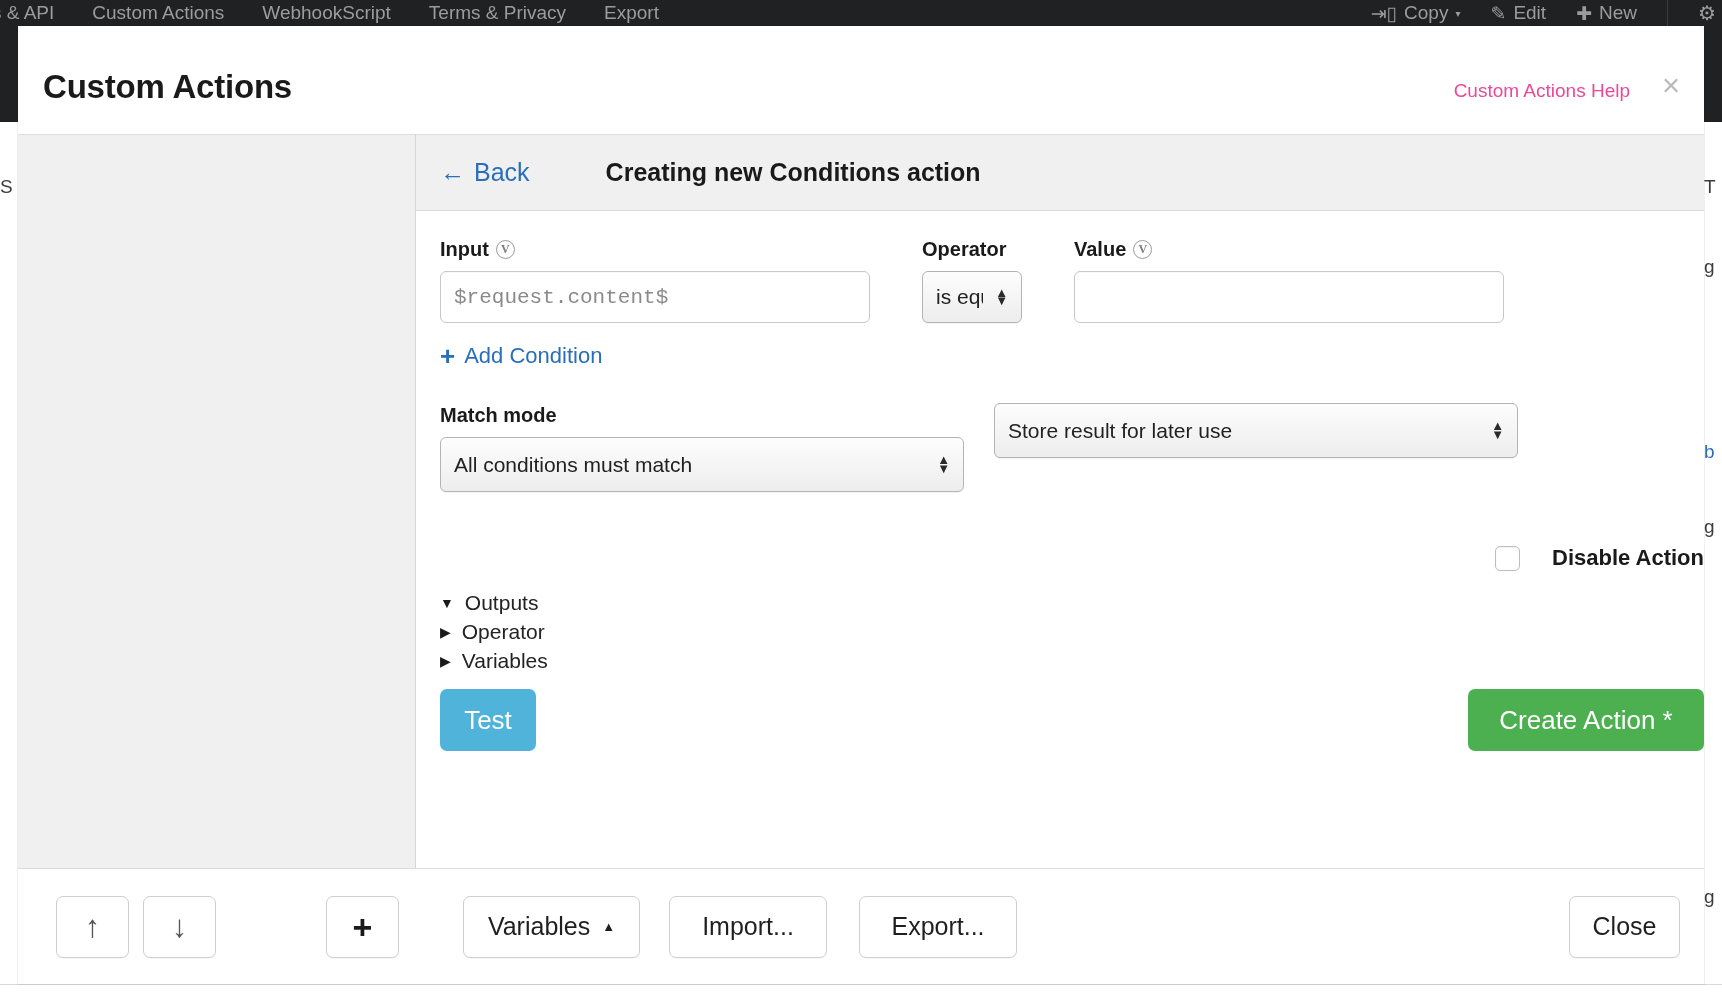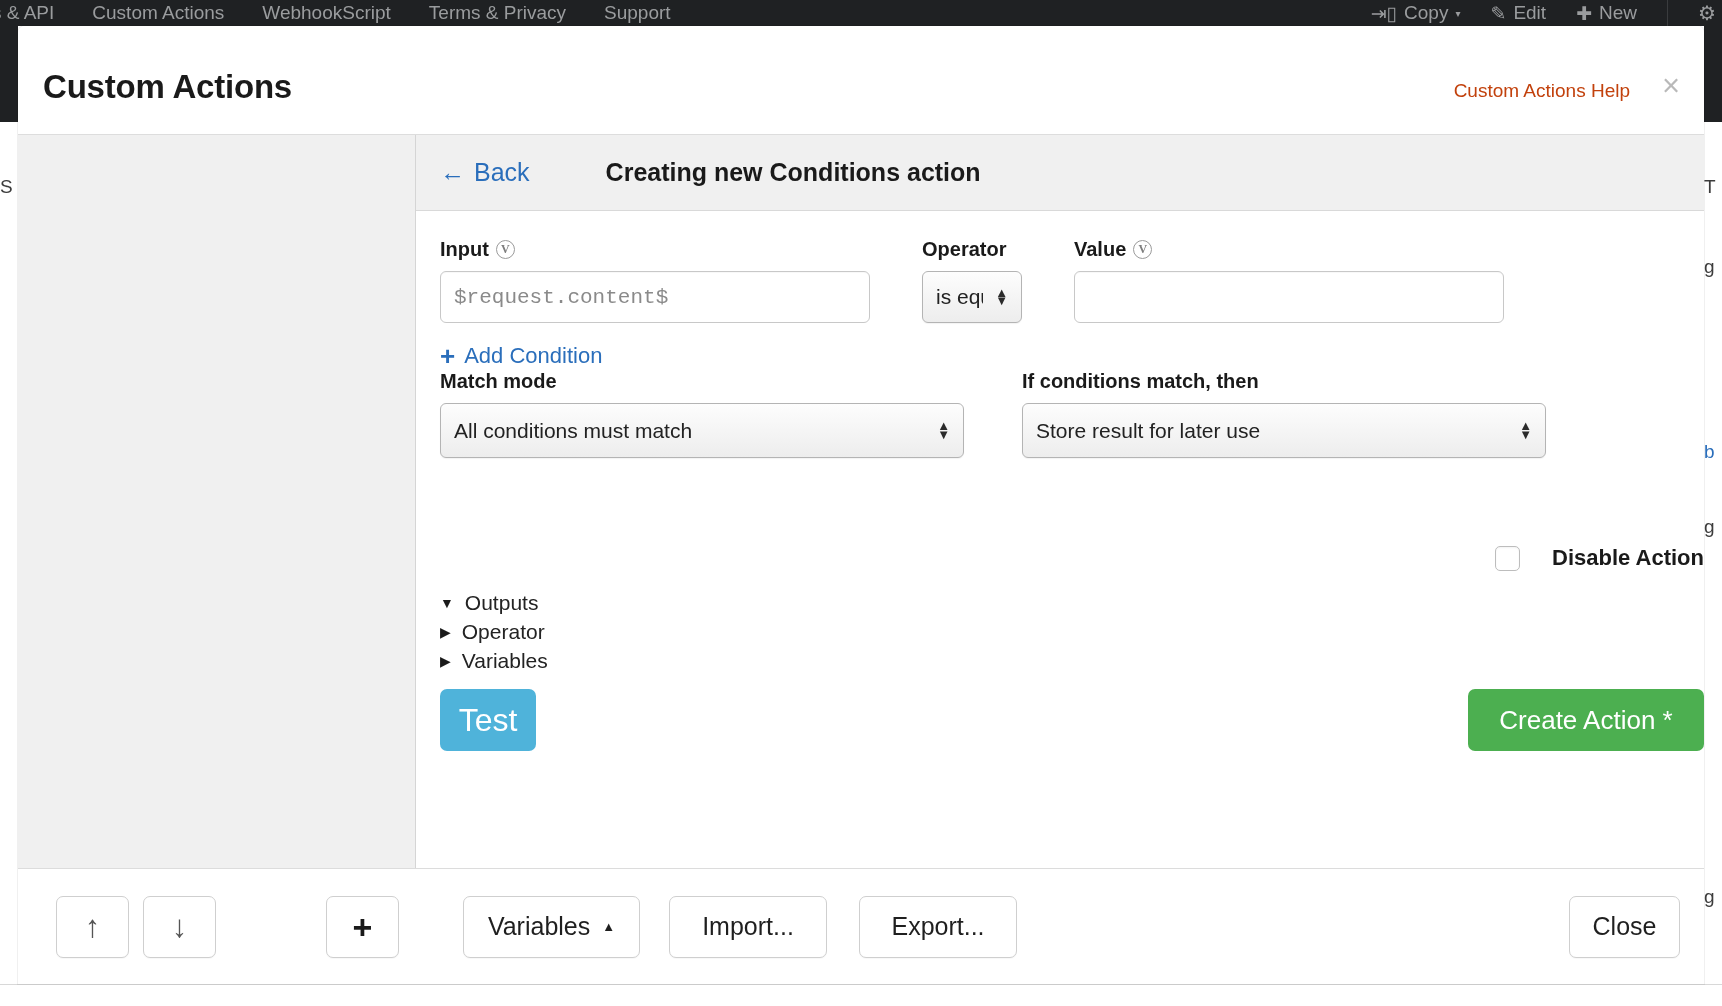--- a/index.html
+++ b/index.html
@@ -78,21 +78,21 @@
     border-bottom: 1px solid #dddddd;
     background: #ffffff;
   }
   #modal-title {
     position: absolute; left: 25px; top: 42px;
     font-size: 33px; font-weight: bold; color: #1a1a1a;
     letter-spacing: -0.2px;
   }
   #help-link {
     position: absolute; right: 74px; top: 54px;
-    font-size: 19px; color: #c2410c; cursor: pointer;
+    font-size: 19px; color: #ec4899; cursor: pointer;
   }
   #close-x {
     position: absolute; right: 24px; top: 44px;
     font-size: 31px; color: #b9b9b9; cursor: pointer;
     line-height: 1; font-weight: 300;
   }
 
   
   #modal-body { flex: 1 1 auto; display: flex; min-height: 0; position: relative; }
   #side-panel {
@@ -164,21 +164,21 @@
   #operator-select { width: 100px; }
   #operator-select .sel-label { font-size: 21px; }
 
   #add-condition {
     margin-top: 20px;
     font-size: 22px; color: #2a6ebb; cursor: pointer;
     display: flex; align-items: center; gap: 9px;
   }
   .plus-glyph { font-weight: bold; font-size: 26px; line-height: 1; }
 
-  .mode-row { display: flex; gap: 58px; }
+  .mode-row { display: flex; margin-top: 34px; gap: 30px; }
   #match-mode-group { width: 524px; }
   #then-group { width: 524px; }
   #match-mode-select, #then-select { width: 100%; height: 55px; }
 
   #disable-row {
     position: absolute; right: 0px; top: 334px;
     display: flex; align-items: center; gap: 32px;
   }
   #disable-checkbox {
     width: 25px; height: 25px; border: 1px solid #bdbdbd; border-radius: 5px;
@@ -194,21 +194,21 @@
   .disclosure-row {
     font-size: 21px; color: #232323; cursor: pointer;
     display: flex; align-items: center; gap: 11px;
   }
   .tri { font-size: 14px; line-height: 1; color: #1a1a1a; }
 
   #test-button {
     position: absolute; left: 24px; top: 478px;
     width: 96px; height: 62px; border-radius: 7px;
     background: #4fb3da; color: #fff;
-    font-size: 32px;
+    font-size: 26px;
     display: flex; align-items: center; justify-content: center;
     cursor: pointer;
   }
   #create-action-button {
     position: absolute; right: 0px; top: 478px;
     width: 236px; height: 62px; border-radius: 7px;
     background: #4caf50; color: #fff;
     font-size: 26px;
     display: flex; align-items: center; justify-content: center;
     cursor: pointer;
@@ -256,21 +256,21 @@
       <span class="nav-item">
           <span>Custom Actions</span>
         </span>
       <span class="nav-item">
           <span>WebhookScript</span>
         </span>
       <span class="nav-item">
           <span>Terms &amp; Privacy</span>
         </span>
       <span class="nav-item">
-          <span>Support</span>
+          <span>Export</span>
         </span>
     </div>
     <div class="nav-right">
       <span class="nav-item">
         <span>⇥▯</span>
         <span>Copy</span>
         <span class="caret-down">▾</span>
       </span>
       <span class="nav-item">
         <span>✎</span>
@@ -369,21 +369,20 @@
             <div class="field-label">Match mode</div>
             <div class="select-box" id="match-mode-select">
               <span class="sel-label">All conditions must match</span>
               <span class="sel-arrows">
                   <span>▲</span>
                   <span>▼</span>
                 </span>
             </div>
           </div>
           <div id="then-group">
-            <div class="field-label">If conditions match, then</div>
             <div class="select-box" id="then-select">
               <span class="sel-label">Store result for later use</span>
               <span class="sel-arrows">
                   <span>▲</span>
                   <span>▼</span>
                 </span>
             </div>
           </div>
         </div>
 

